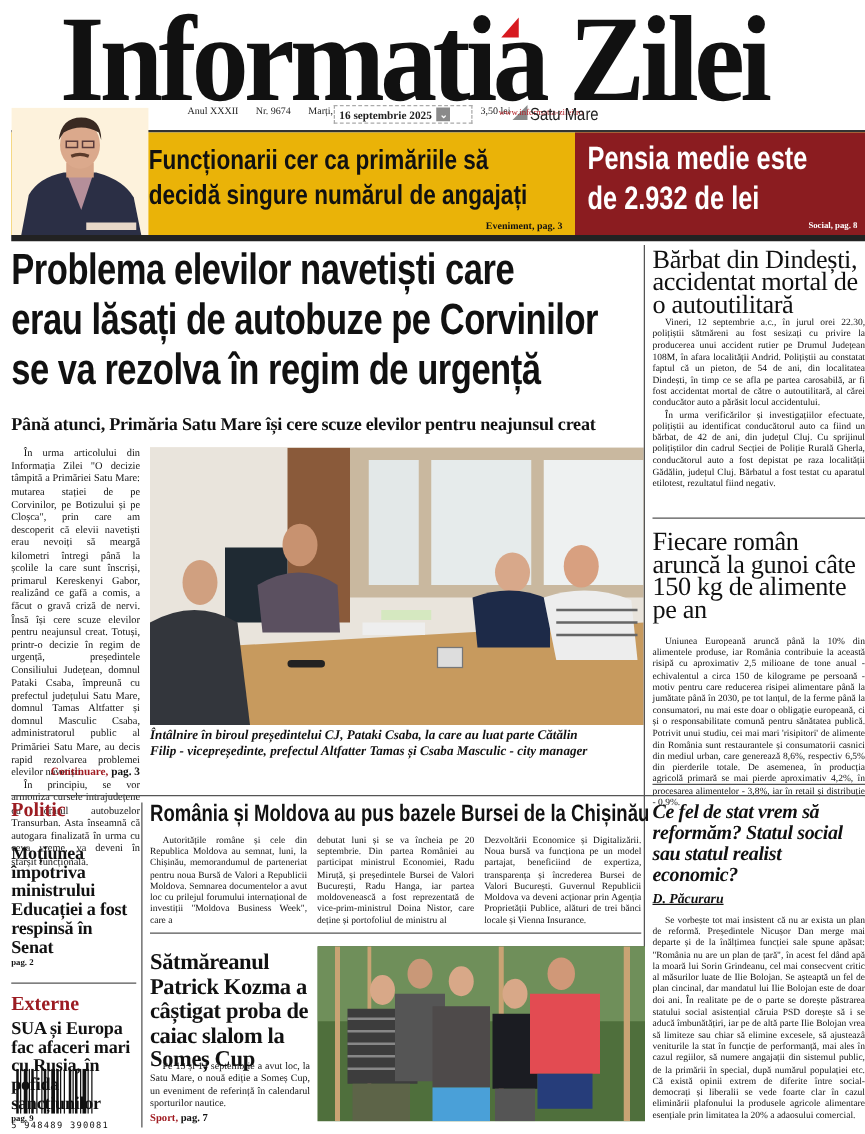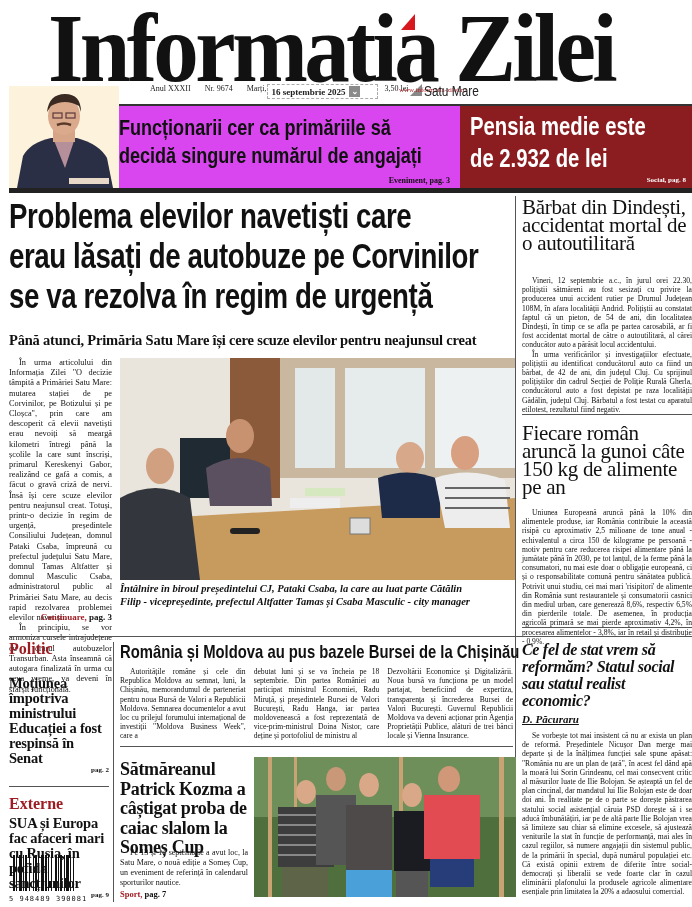--- a/index.html
+++ b/index.html
@@ -11,21 +11,21 @@
 #logo-accent{left:401px;top:14px;width:0;height:0;border-left:14px solid transparent;border-bottom:16px solid #d7191f}
 #meta{top:84px;left:150px;font-size:8px;color:#222;display:flex;align-items:flex-start;white-space:nowrap}
 #meta span{margin-right:14px}
 #date-box{border:1px dashed #aaa;padding:1px 3px;font-weight:bold;font-size:9px;margin-right:6px;display:flex;align-items:center}
 #date-chev{display:inline-block;width:11px;height:11px;background:#8a8a8a;color:#fff;font-size:8px;line-height:11px;text-align:center;margin-left:4px}
 #price-tri{width:0;height:0;border-left:12px solid transparent;border-bottom:12px solid #888;display:inline-block;margin-left:2px}
 #site{top:86px;left:399px;font-size:7px;color:#b01d24}
 #edition{top:83px;left:424px;font-family:"Liberation Sans",sans-serif;font-size:14px;color:#222;transform:scaleX(.85);transform-origin:left}
 #mast-rule{top:104px;left:9px;width:683px;height:2px;background:#333}
 
-#banner{top:106px;left:9px;width:683px;height:82px;background:#d946ef}
+#banner{top:106px;left:9px;width:683px;height:82px;background:#eab308}
 #banner-photo{left:0;top:-20px;width:110px;height:102px;overflow:hidden}
 #banner-head{left:110px;top:8px;width:340px;font-family:"Liberation Sans",sans-serif;font-weight:bold;font-size:22px;line-height:28px;color:#111;transform:scaleX(.82);transform-origin:left top;width:415px}
 #banner-src{right:242px;top:70px;font-size:8px;font-weight:bold}
 #red-box{top:0;right:0;width:232px;height:82px;background:#8b1c20;color:#fff}
 #red-head{left:10px;top:4px;font-family:"Liberation Sans",sans-serif;font-weight:bold;font-size:26px;line-height:32px;transform:scaleX(.78);transform-origin:left top;width:290px}
 #red-src{right:6px;top:70px;font-size:7px;font-weight:bold}
 #banner-rule{top:188px;left:9px;width:683px;height:5px;background:#222}
 
 #main-head{left:9px;top:196px;width:505px;font-family:"Liberation Sans",sans-serif;font-weight:bold;font-size:35px;line-height:40px;letter-spacing:-0.5px;transform:scaleX(.79);transform-origin:left top;width:640px}
 #main-sub{left:9px;top:332px;width:505px;font-weight:bold;font-size:14.5px;letter-spacing:-.2px;white-space:nowrap}
@@ -42,21 +42,21 @@
 .rhead{font-weight:normal;font-size:21px;line-height:18px;letter-spacing:-.3px}
 .rbody{font-size:7.6px;line-height:9.2px;text-align:justify}
 .rbody p{text-indent:10px}
 .hrule{height:1px;background:#555}
 
 #hr-bottom{left:9px;top:636px;width:683px;height:1px;background:#555}
 .sec-label{color:#9c1c22;font-weight:bold;font-size:16px}
 #left-col{left:9px;top:640px;width:100px}
 #vrule2{left:113px;top:642px;width:1px;height:260px;background:#555}
 .lhead{font-weight:bold;font-size:14.5px;line-height:15px;letter-spacing:-.2px}
-.pagenote{text-align:right;font-size:7px;font-weight:bold}
+.pagenote{font-size:7px;font-weight:bold}
 #ro-head{left:120px;top:640px;width:395px;font-family:"Liberation Sans",sans-serif;font-weight:bold;font-size:19px;line-height:24px;white-space:nowrap;transform:scaleX(.78);transform-origin:left top}
 #ro-cols{left:120px;top:667px;width:393px;display:flex;gap:8px}
 #ro-cols .rcolumn{flex:1;font-size:7.6px;line-height:9.2px;text-align:justify}
 #ro-rule{left:120px;top:746px;width:393px;height:1px;background:#555}
 #kz-head{left:120px;top:760px;width:128px;font-weight:bold;font-size:18px;line-height:19.5px;letter-spacing:-.3px}
 #kz-body{left:120px;top:848px;width:128px;font-size:8px;line-height:10px;text-align:justify}
 #kz-body p{text-indent:10px}
 #kz-src{left:120px;top:889px;font-size:8.5px;font-weight:bold}
 #kz-photo{left:254px;top:757px;width:262px;height:140px;overflow:hidden;background:#5f7f4c}
 #barcode{left:9px;top:855px;width:96px;height:46px}
@@ -154,21 +154,21 @@
   </svg>
 </div>
 <div id="caption" class="abs">
   <div>Întâlnire în biroul președintelui CJ, Pataki Csaba, la care au luat parte Cătălin</div>
   <div>Filip - vicepreședinte, prefectul Altfatter Tamas și Csaba Masculic - city manager</div>
 </div>
 
 <div id="vrule1" class="abs"></div>
 <div class="abs rcol" style="top:198px">
   <div class="rhead">Bărbat din Dindești, accidentat mortal de o autoutilitară</div>
-  <div class="rbody" style="margin-top:24px">
+  <div class="rbody" style="margin-top:1px">
     <p>Vineri, 12 septembrie a.c., în jurul orei 22.30, polițiștii sătmăreni au fost sesizați cu privire la producerea unui accident rutier pe Drumul Județean 108M, în afara localității Andrid. Polițiștii au constatat faptul că un pieton, de 54 de ani, din localitatea Dindești, în timp ce se afla pe partea carosabilă, ar fi fost accidentat mortal de către o autoutilitară, al cărei conducător auto a părăsit locul accidentului.</p>
     <p>În urma verificărilor și investigațiilor efectuate, polițiștii au identificat conducătorul auto ca fiind un bărbat, de 42 de ani, din județul Cluj. Cu sprijinul polițiștilor din cadrul Secției de Poliție Rurală Gherla, conducătorul auto a fost depistat pe raza localității Gădălin, județul Cluj. Bărbatul a fost testat cu aparatul etilotest, rezultatul fiind negativ.</p>
   </div>
 </div>
 <div class="abs rcol hrule" style="top:414px"></div>
 <div class="abs rcol" style="top:424px">
   <div class="rhead">Fiecare român aruncă la gunoi câte 150 kg de alimente pe an</div>
   <div class="rbody" style="margin-top:12px">
     <p>Uniunea Europeană aruncă până la 10% din alimentele produse, iar România contribuie la această risipă cu aproximativ 2,5 milioane de tone anual - echivalentul a circa 150 de kilograme pe persoană - motiv pentru care reducerea risipei alimentare până la jumătate până în 2030, pe tot lanțul, de la ferme până la consumatori, nu mai este doar o obligație europeană, ci și o responsabilitate comună pentru sănătatea publică. Potrivit unui studiu, cei mai mari 'risipitori' de alimente din România sunt restaurantele și consumatorii casnici din mediul urban, care generează 8,6%, respectiv 6,5% din pierderile totale. De asemenea, în producția agricolă primară se mai pierde aproximativ 4,2%, în procesarea alimentelor - 3,8%, iar în retail și distribuție - 0,9%.</p>
   </div>
@@ -210,21 +210,21 @@
       <rect x="61" y="0" width="1" height="36" fill="#111"></rect>
       <rect x="64" y="0" width="1" height="36" fill="#111"></rect>
     </svg>
   <div style="font-family:'DejaVu Sans Mono',monospace;font-size:7px;letter-spacing:1px;">5 948489 390081</div>
 </div>
 <div id="vrule2" class="abs"></div>
 
 <div id="ro-head" class="abs">România și Moldova au pus bazele Bursei de la Chișinău</div>
 <div id="ro-cols" class="abs">
   <div class="rcolumn" style="text-indent:10px">Autoritățile române și cele din Republica Moldova au semnat, luni, la Chișinău, memorandumul de parteneriat pentru noua Bursă de Valori a Republicii Moldova. Semnarea documentelor a avut loc cu prilejul forumului internațional de investiții "Moldova Business Week", care a</div>
-  <div class="rcolumn">debutat luni și se va încheia pe 18 septembrie. Din partea României au participat ministrul Economiei, Radu Miruță, și președintele Bursei de Valori București, Radu Hanga, iar partea moldovenească a fost reprezentată de vice-prim-ministrul Doina Nistor, care deține și portofoliul de ministru al</div>
+  <div class="rcolumn">debutat luni și se va încheia pe 20 septembrie. Din partea României au participat ministrul Economiei, Radu Miruță, și președintele Bursei de Valori București, Radu Hanga, iar partea moldovenească a fost reprezentată de vice-prim-ministrul Doina Nistor, care deține și portofoliul de ministru al</div>
   <div class="rcolumn">Dezvoltării Economice și Digitalizării. Noua bursă va funcționa pe un model partajat, beneficiind de expertiza, transparența și încrederea Bursei de Valori București. Guvernul Republicii Moldova va deveni acționar prin Agenția Proprietății Publice, alături de trei bănci locale și Vienna Insurance.</div>
 </div>
 <div id="ro-rule" class="abs"></div>
 
 <div id="kz-head" class="abs">Sătmăreanul Patrick Kozma a câștigat proba de caiac slalom la Someș Cup</div>
 <div id="kz-body" class="abs">
   <p>Pe 13 și 14 septembrie a avut loc, la Satu Mare, o nouă ediție a Someș Cup, un eveniment de referință în calendarul sporturilor nautice.</p>
 </div>
 <div id="kz-src" class="abs">
   <span class="red">Sport,</span>

